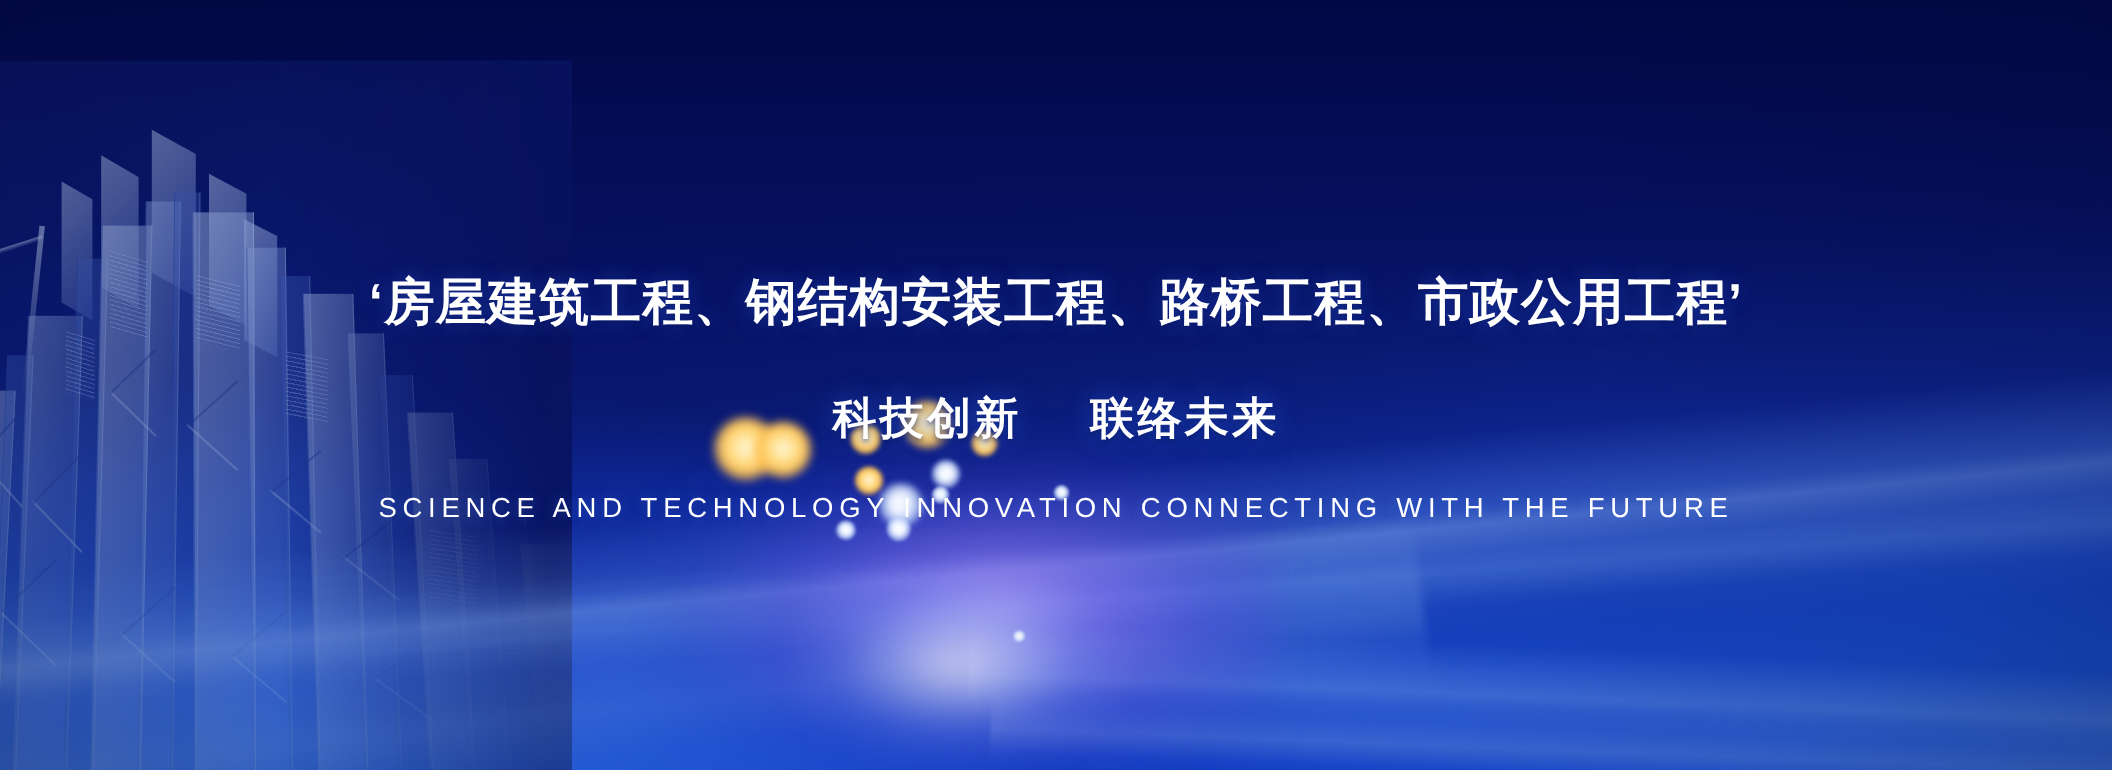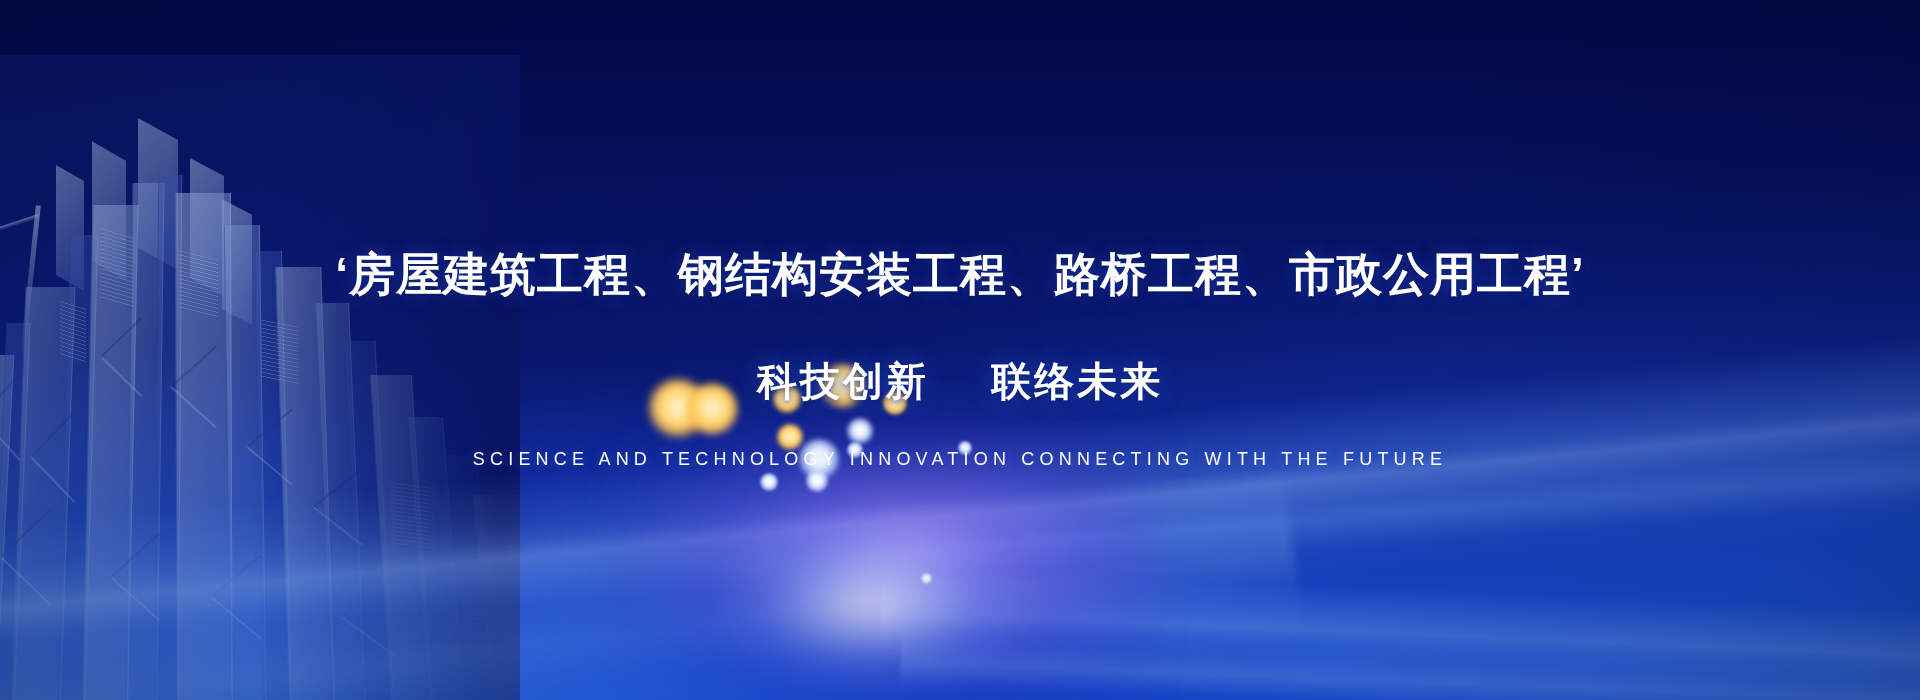--- a/index.html
+++ b/index.html
@@ -219,21 +219,21 @@
   .line-slogan .gap {
     display: inline-block;
     width: 34px;
   }
   .line-en {
     position: absolute;
     left: 0; right: 0;
     top: 450px;
     text-align: center;
     color: #ffffff;
-    font-size: 18px;
+    font-size: 25px;
     font-weight: 400;
     letter-spacing: 5.2px;
     line-height: 1;
     white-space: nowrap;
     font-family: "Liberation Sans", "DejaVu Sans", sans-serif;
     text-shadow: 0 0 12px rgba(60,110,230,0.45);
     pointer-events: auto;
   }
 
   

